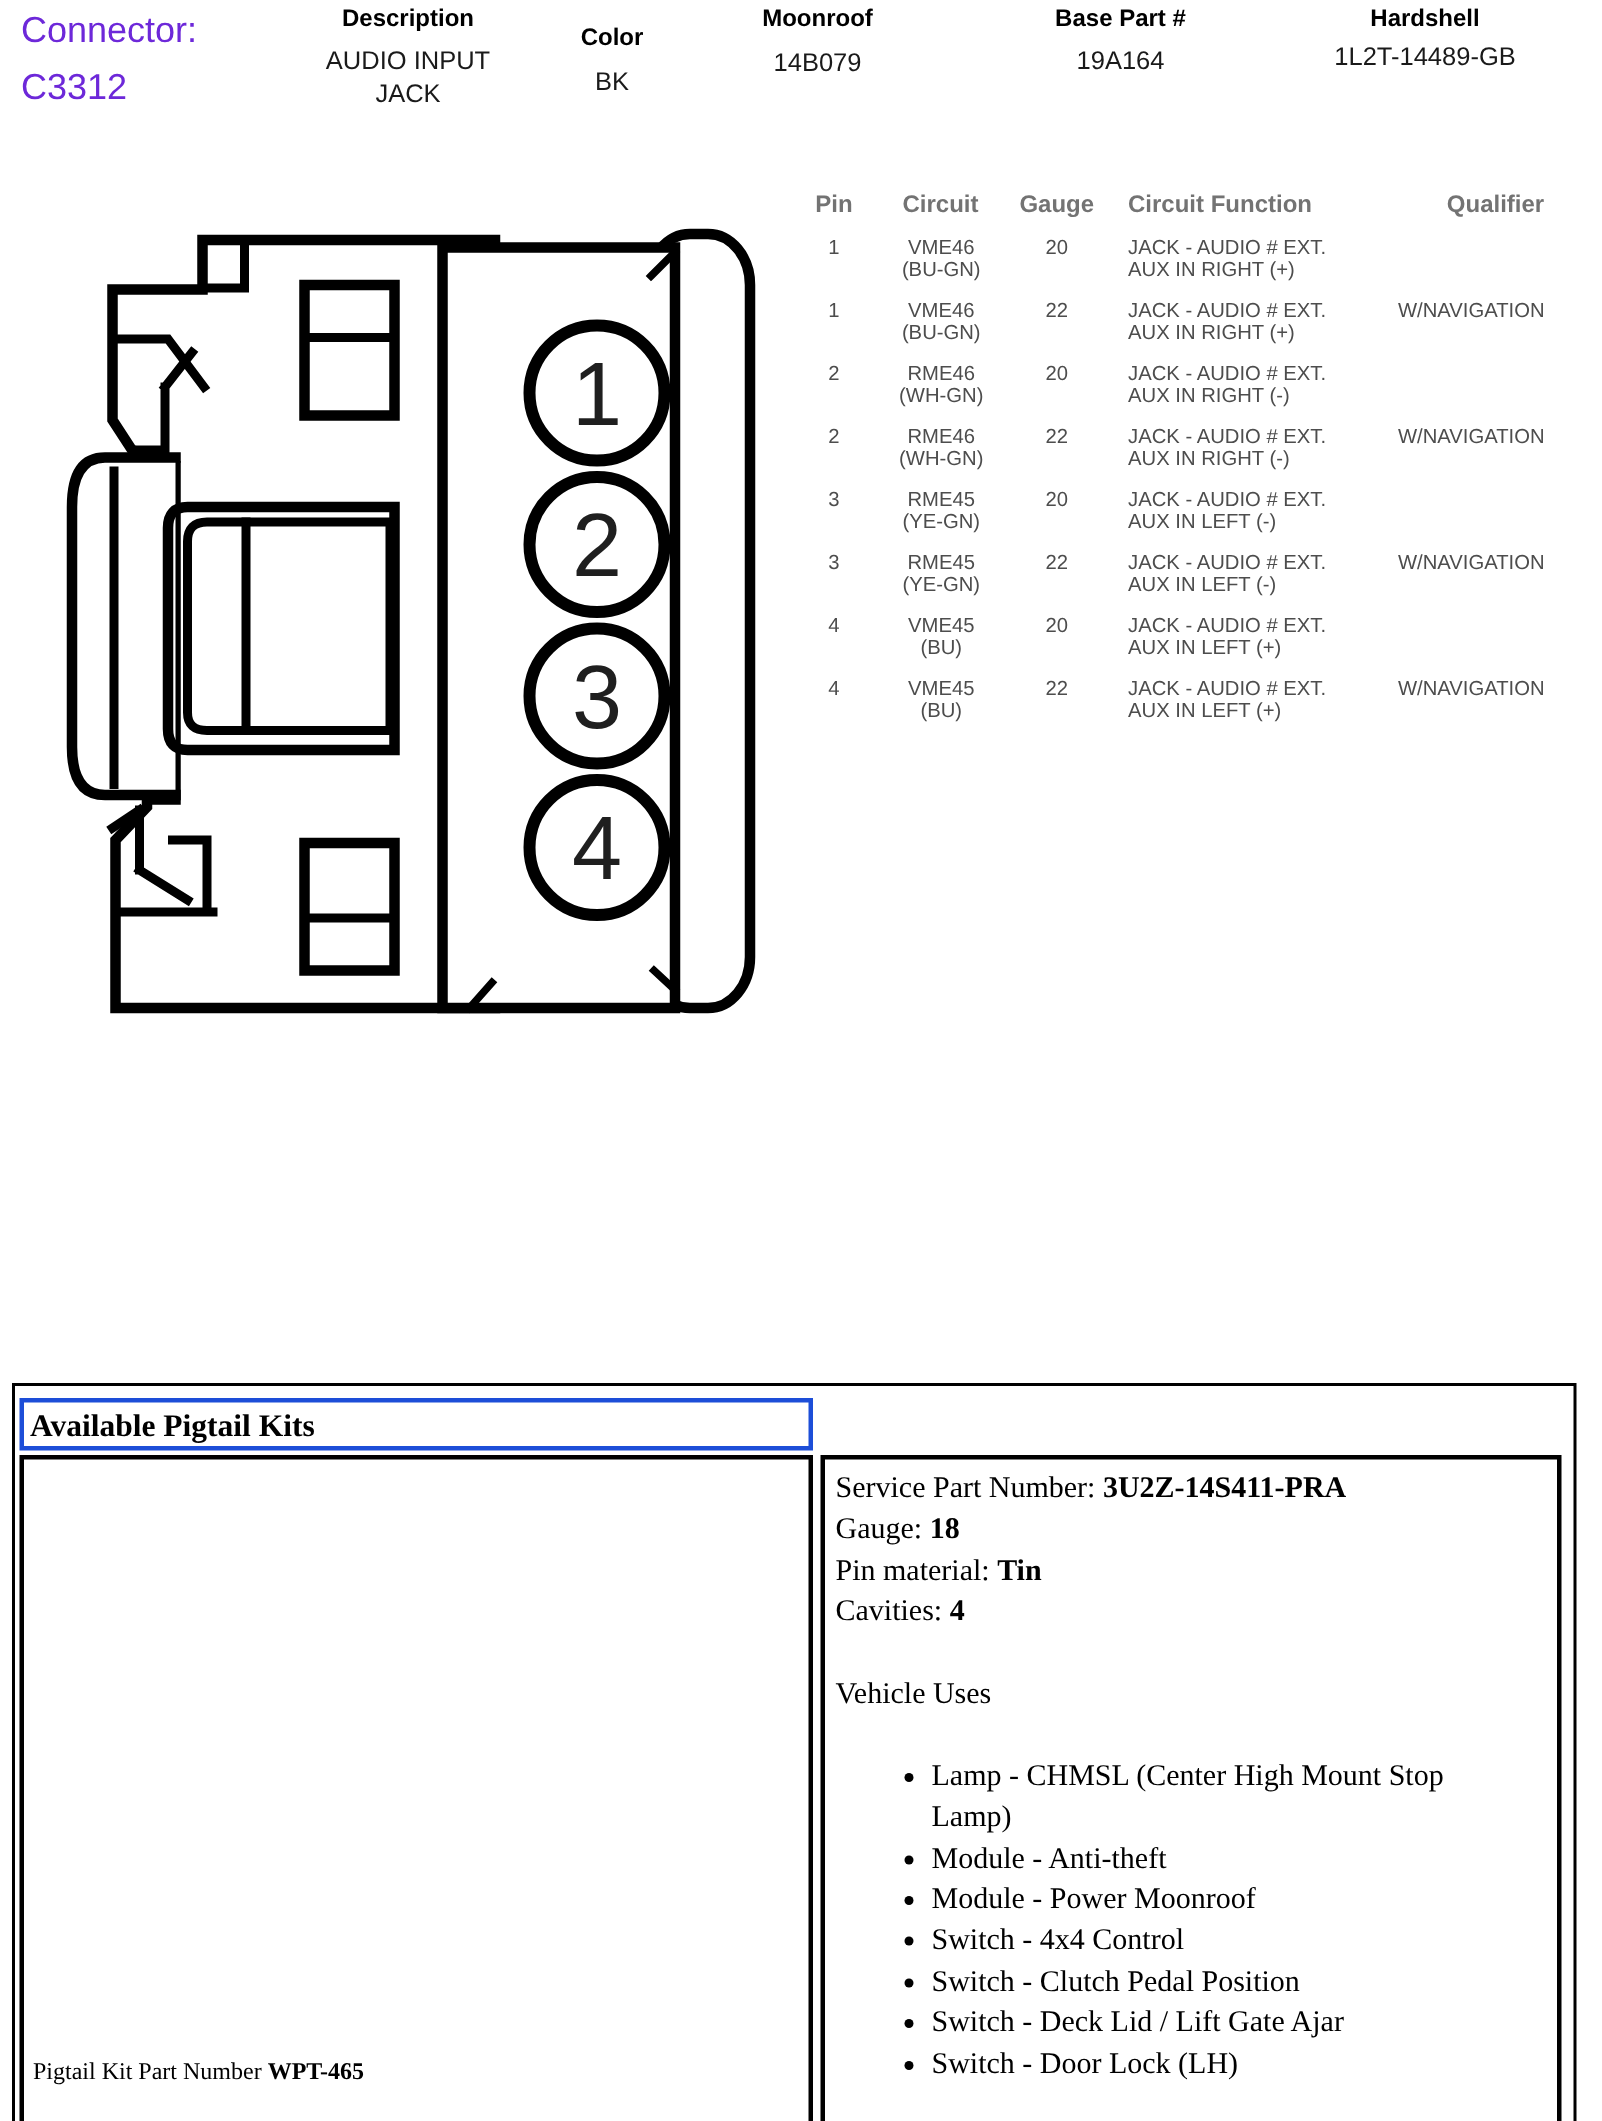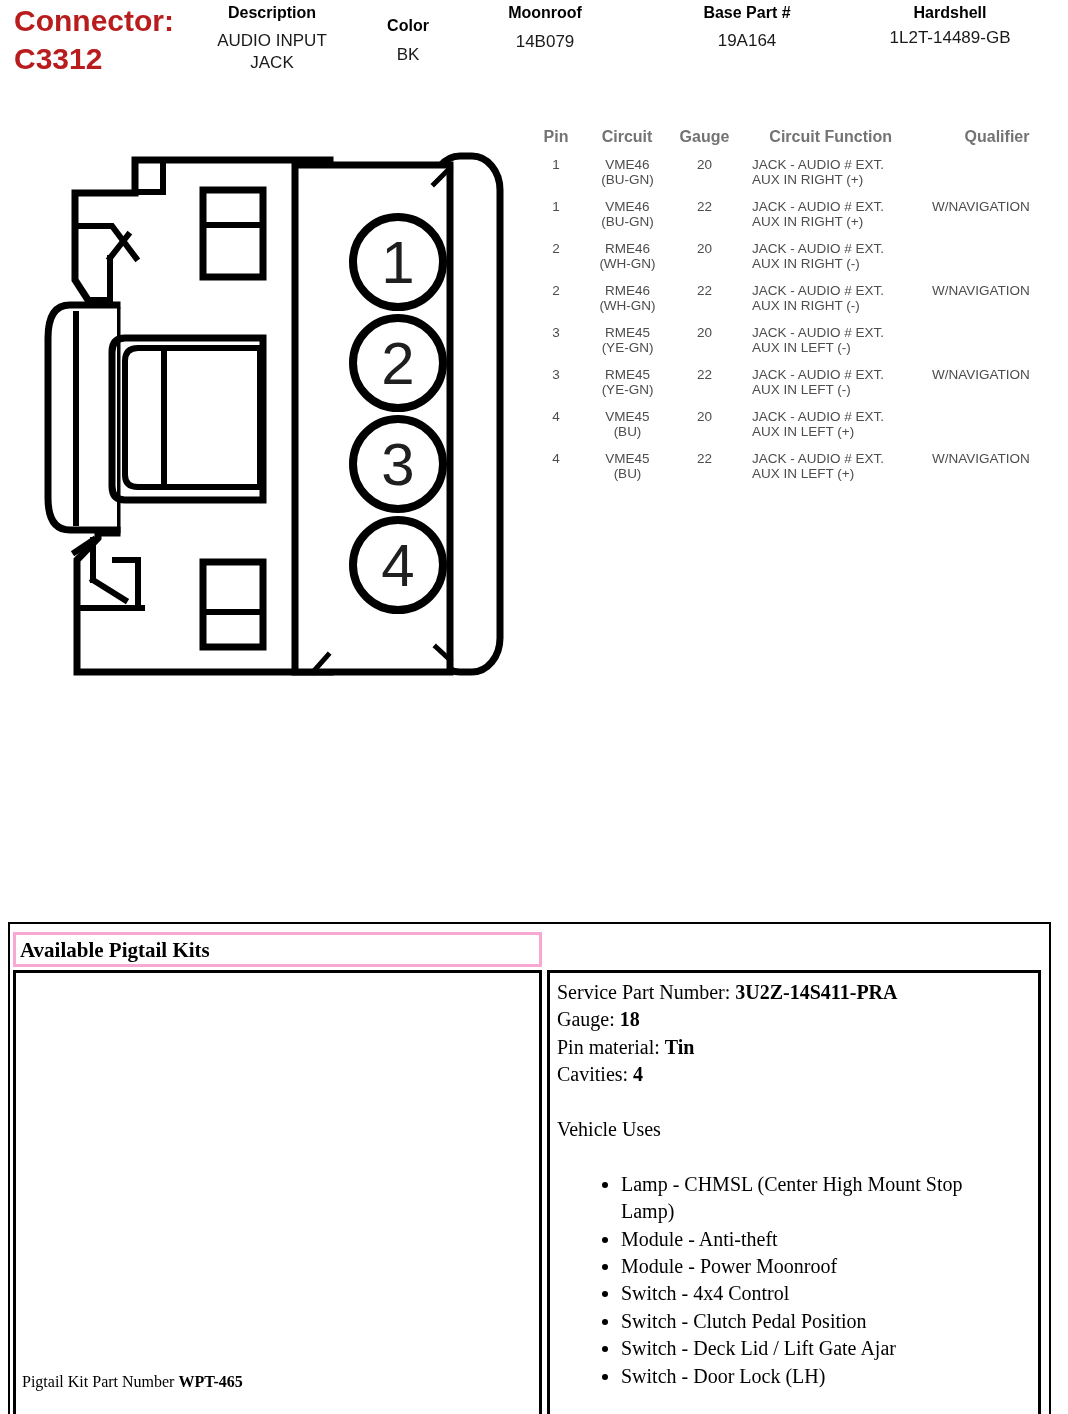--- a/index.html
+++ b/index.html
@@ -5,50 +5,50 @@
 <style>
   html,body { margin:0; padding:0; background:#fff; }
   .page {
     position:relative; width:1068px; height:1414px;
     overflow:hidden; background:#ffffff;
     font-family:"Liberation Sans", sans-serif; color:#111;
   }
   .abs { position:absolute; }
 
   
-  .connector-block { left:14px; top:2px; font-size:30px; font-weight:bold; line-height:38px; color:#b91c1c; }
+  .connector-block { left:14px; top:2px; font-size:24px; font-weight:normal; line-height:38px; color:#6d28d9; }
   .hdr-col { text-align:center; }
   .hdr-label { font-size:16px; font-weight:bold; color:#000; line-height:20px; }
   .hdr-value { font-size:17px; color:#1a1a1a; line-height:22px; }
 
   
   table.pin-table { border-collapse:collapse; table-layout:fixed; }
   .pin-table th { font-size:16px; font-weight:bold; color:#737373; padding:0 0 10px 0; vertical-align:top; line-height:20px; }
   .pin-table td { font-size:13.5px; color:#4d4d4d; vertical-align:top; line-height:15px; padding:0 0 12px 0; }
   .col-pin      { width:42px; }
   .col-circuit  { width:100px; }
   .col-gauge    { width:55px; }
   .col-func     { width:160px; }
   .col-qual     { width:170px; }
   td.c-pin, th.h-pin { text-align:center; }
   td.c-circuit { text-align:center; padding-left:13px; padding-right:12px; }
   th.h-circuit { }
   td.c-gauge, th.h-gauge { text-align:center; }
   td.c-func { text-align:left; padding-left:20px; }
-  th.h-func { text-align:right; padding-left:20px; }
+  th.h-func { text-align:left; padding-left:20px; }
   td.c-qual { text-align:left; padding-left:40px; }
   th.h-qual { text-align:center; padding-left:40px; }
 
   
   .diagram-svg line, .diagram-svg path, .diagram-svg rect, .diagram-svg circle { vector-effect:none; }
 
   
   .serif { font-family:"Liberation Serif", serif; color:#000; }
   .outer-box  { left:8px;  top:922px; width:1043px; height:520px; border:2px solid #000; box-sizing:border-box; }
-  .title-cell { left:13px; top:932px; width:529px; height:35px; border:3px solid #f9a8d4; box-sizing:border-box;
+  .title-cell { left:13px; top:932px; width:529px; height:35px; border:3px solid #1d4ed8; box-sizing:border-box;
                 font-size:21px; font-weight:bold; padding:3px 0 0 4px; }
   .left-cell  { left:13px; top:970px; width:529px; height:452px; border:3px solid #000; box-sizing:border-box; }
   .kit-line   { position:absolute; left:6px; top:400px; font-size:16px; white-space:nowrap; }
   .right-cell { left:547px; top:970px; width:494px; height:452px; border:3px solid #000; box-sizing:border-box;
                 font-size:20px; line-height:27.4px; padding:6px 10px 0 7px; }
   .right-cell .spacer { height:27.4px; }
   .right-cell b, .kit-line b { font-weight:bold; }
   ul.uses { margin:27.4px 0 0 0; padding:0 0 0 64px; }
   ul.uses li { line-height:27.4px; padding-right:24px; }
 </style>

